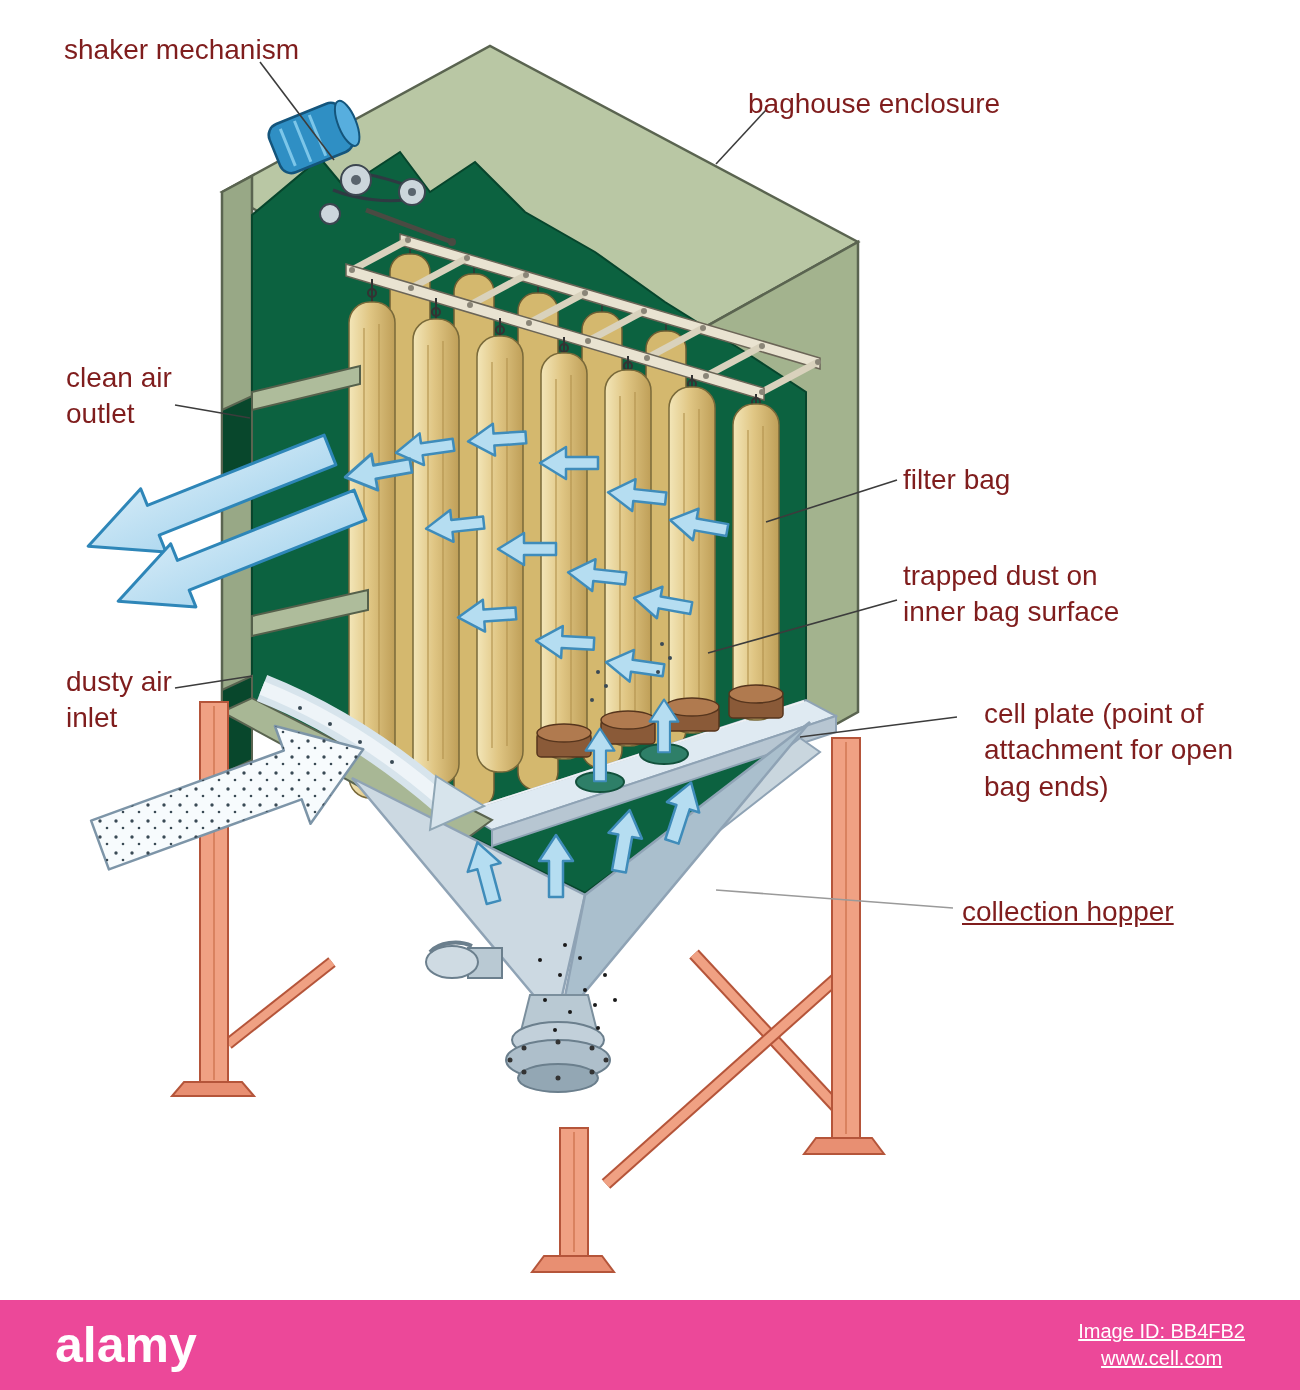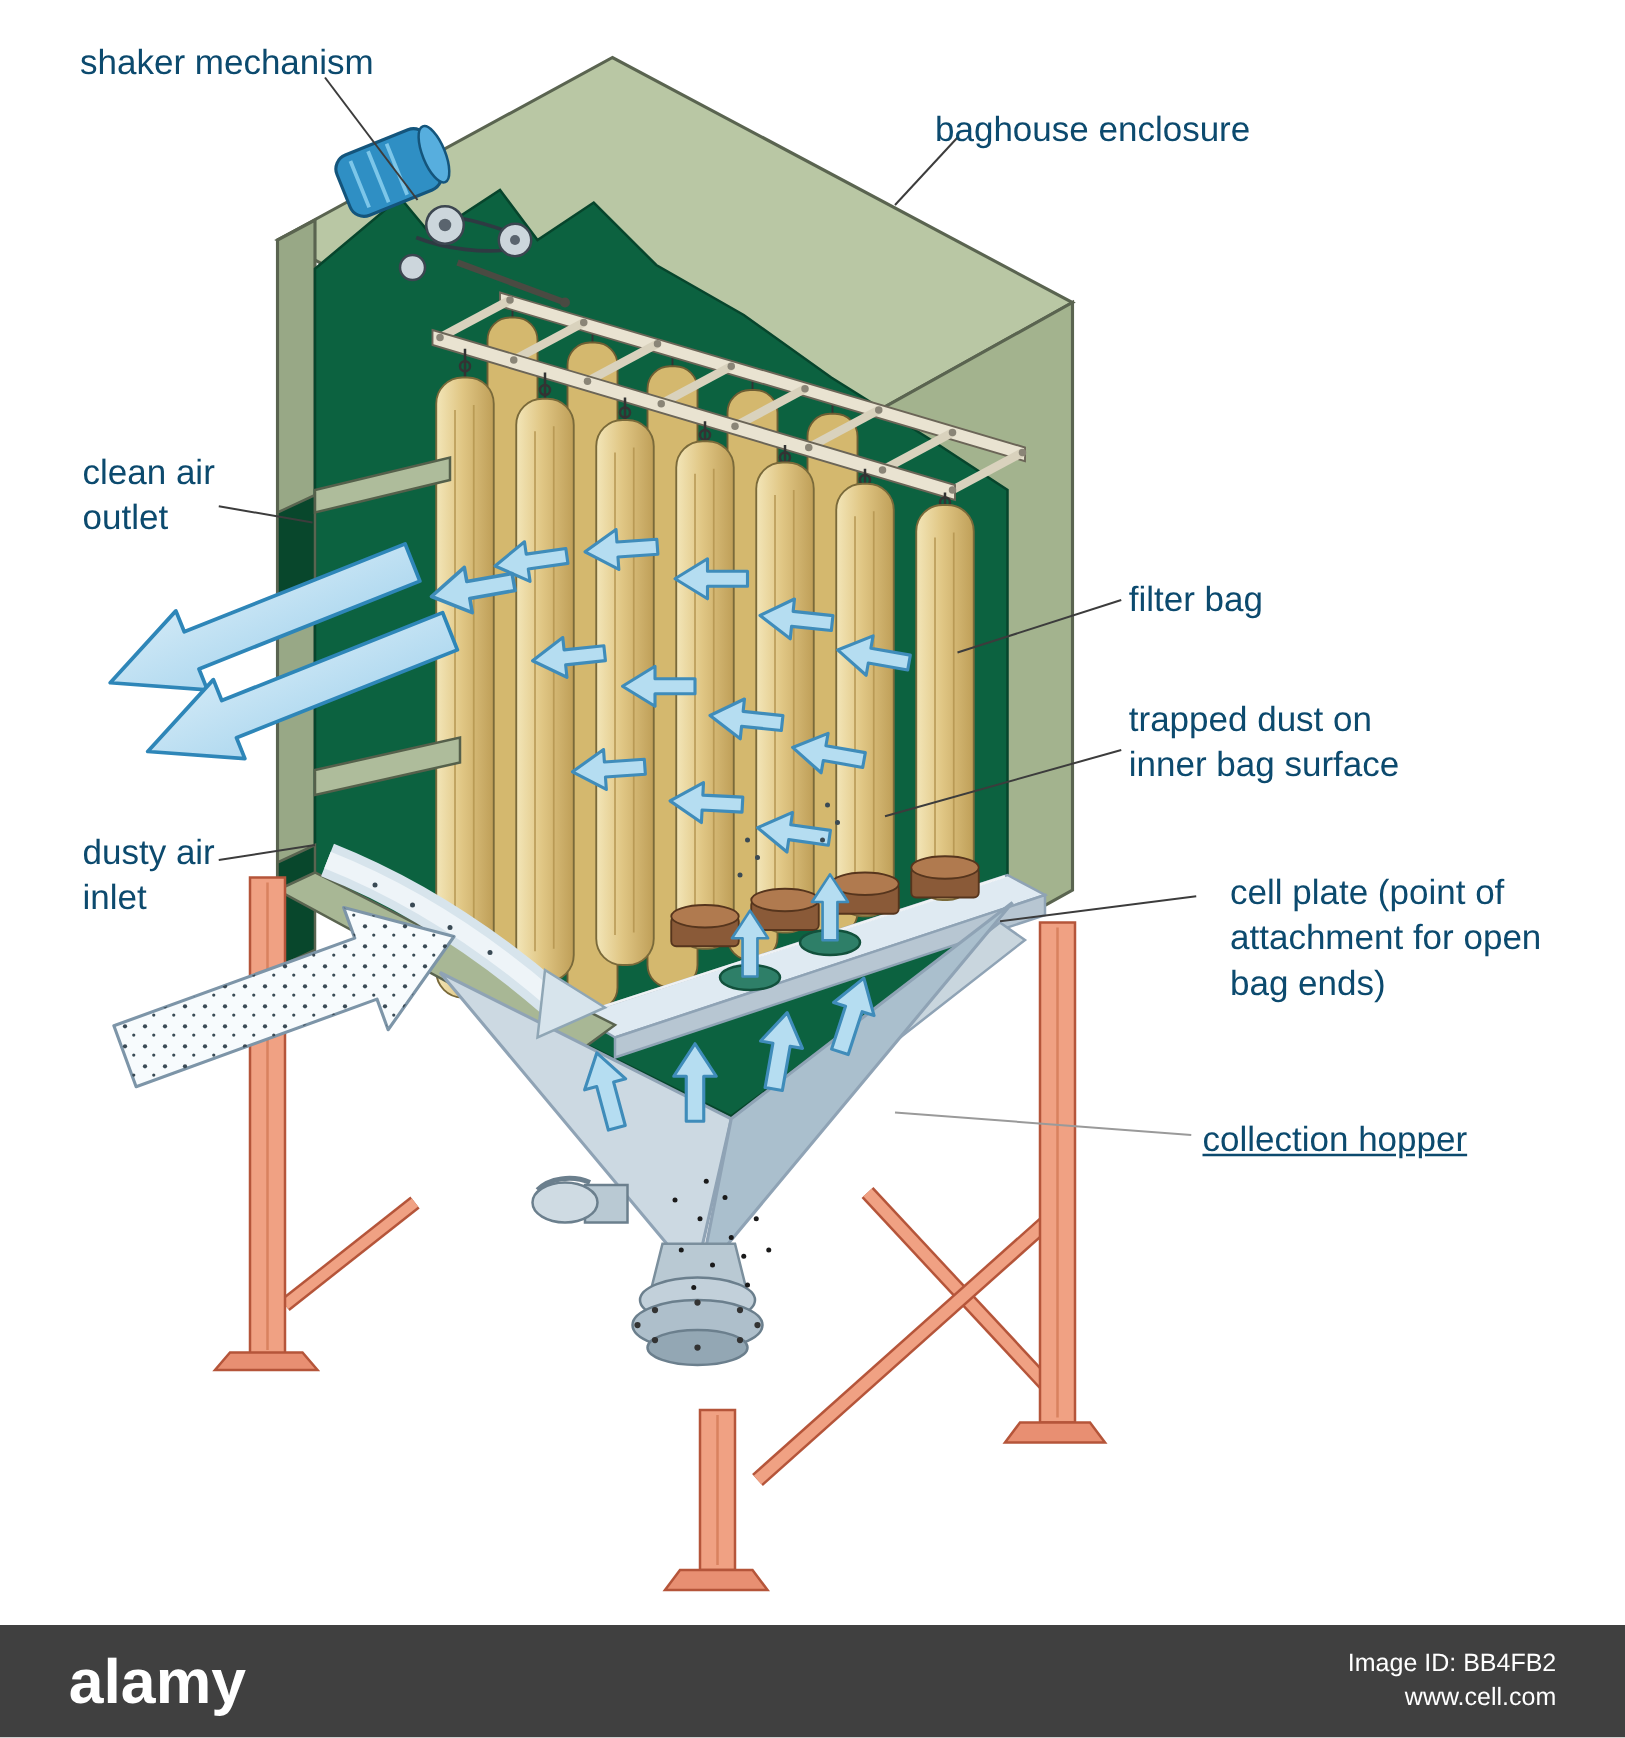--- a/index.html
+++ b/index.html
@@ -1,25 +1,25 @@
 <!DOCTYPE html>
 <html><head>
 <meta charset="utf-8">
 <style>
   html,body{margin:0;padding:0;}
   body{width:1300px;height:1390px;position:relative;background:#ffffff;
        font-family:"Liberation Sans",sans-serif;overflow:hidden;}
   .stage{position:absolute;left:0;top:0;width:1300px;height:1300px;}
   .stage svg{position:absolute;left:0;top:0;}
-  .label{position:absolute;font-size:28px;line-height:1.3;color:#0c4a6e;}
-  .footer{position:absolute;left:0;top:1300px;width:1300px;height:90px;background:#404040;
+  .label{position:absolute;font-size:28px;line-height:1.3;color:#7f1d1d;}
+  .footer{position:absolute;left:0;top:1300px;width:1300px;height:90px;background:#ec4899;
           color:#fff;display:flex;align-items:center;justify-content:space-between;
           padding:0 55px;box-sizing:border-box;}
   .brand{font-size:50px;font-weight:bold;letter-spacing:0px;}
-  .meta{text-align:right;font-size:20px;line-height:1.35;}
+  .meta{text-align:center;font-size:20px;line-height:1.35;text-decoration:underline;}
 </style>
 </head>
 <body>
 
 <div class="stage">
 <svg width="1300" height="1300" viewBox="0 0 1300 1300">
   <defs>
     <linearGradient id="bg" x1="0" y1="0" x2="1" y2="0">
       <stop offset="0" stop-color="#f3e6b8"></stop>
           <stop offset="0.45" stop-color="#e0c684"></stop>

